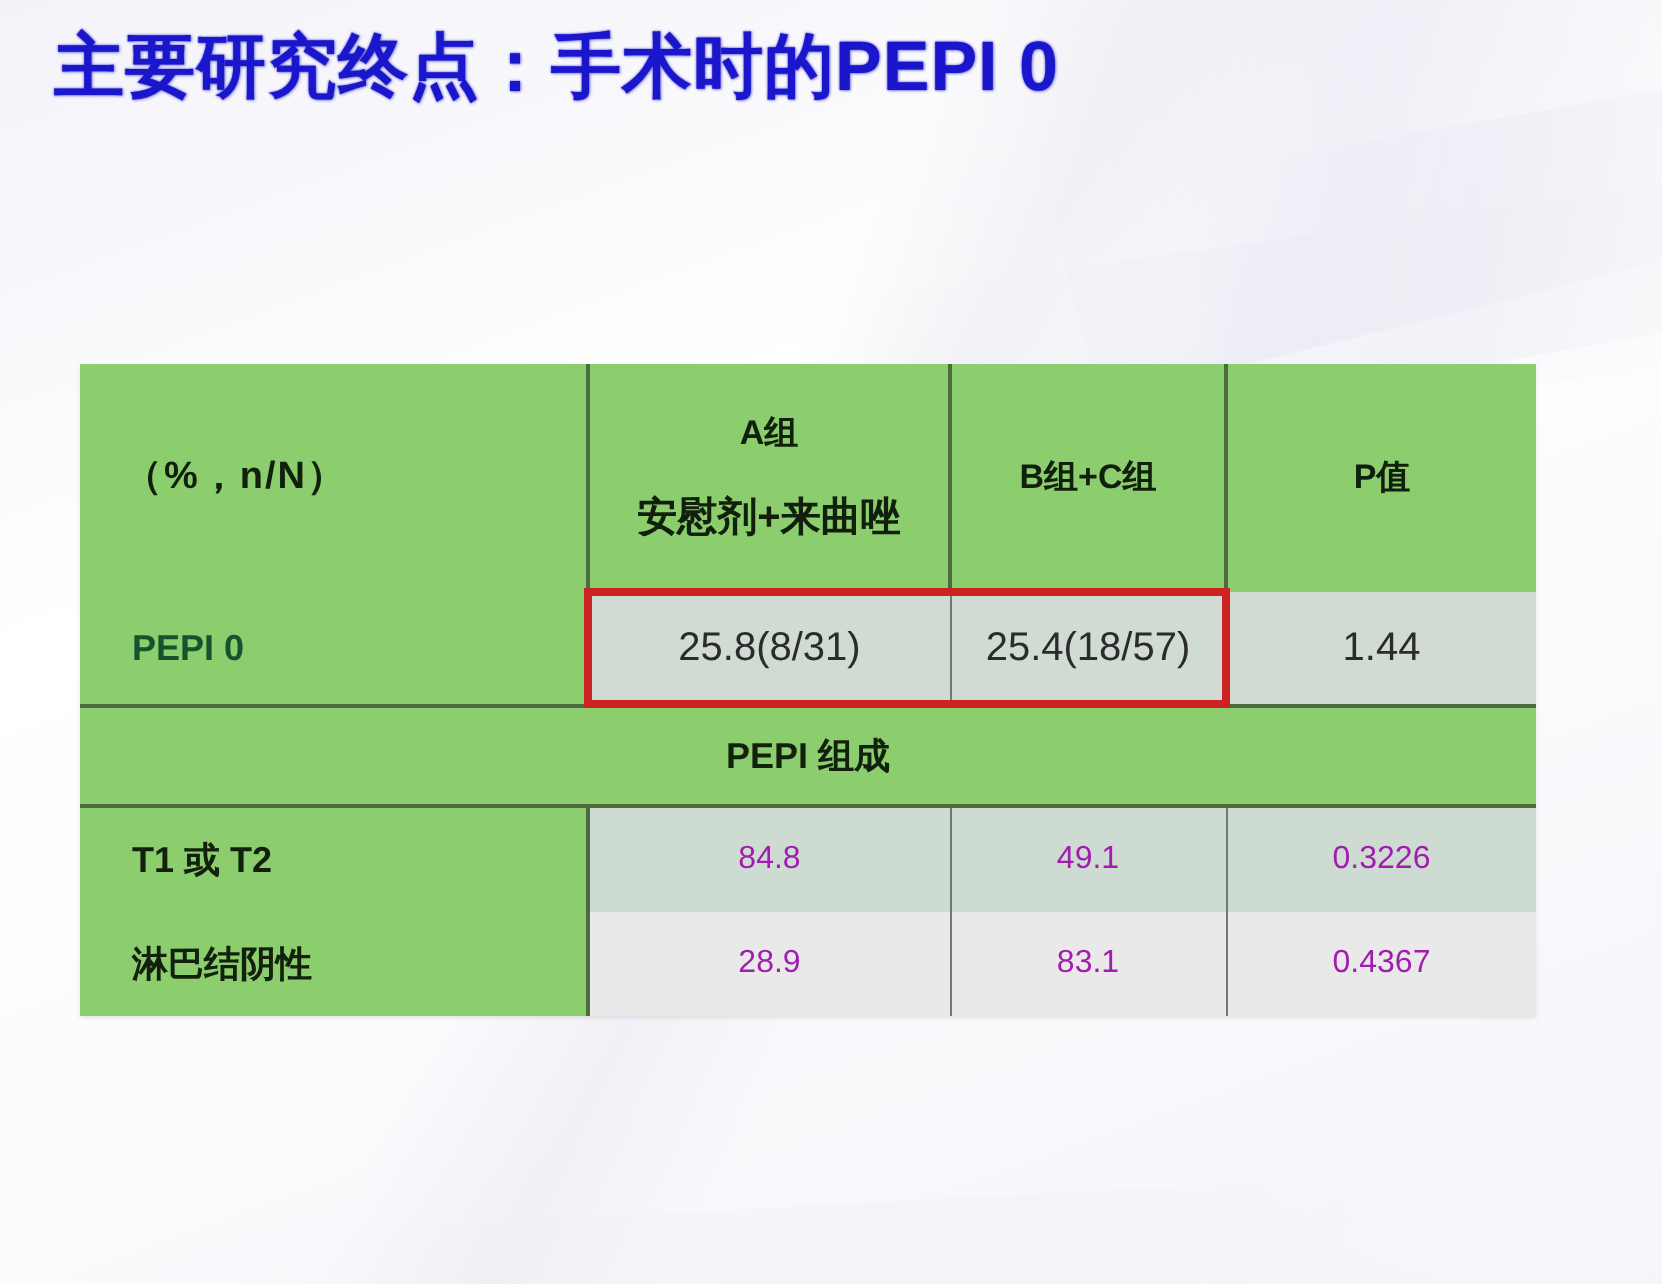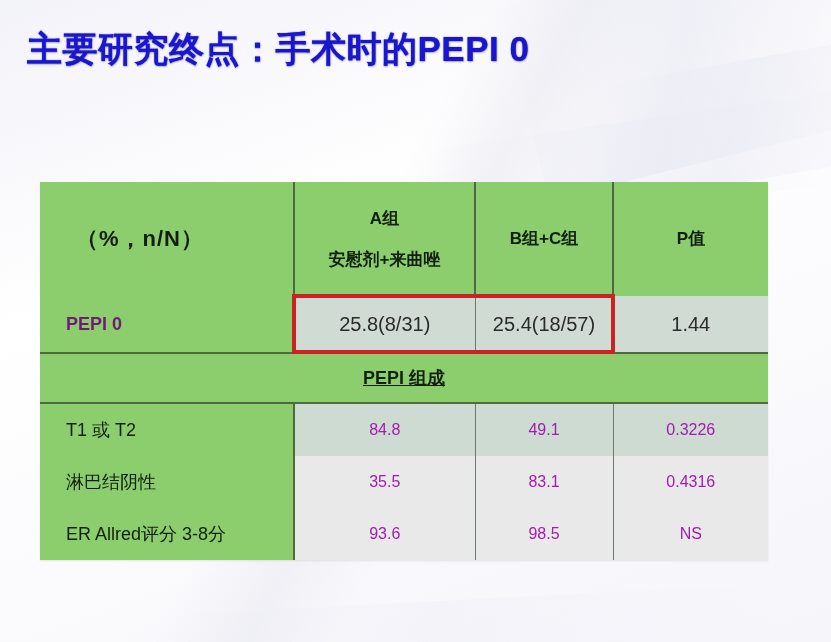--- a/index.html
+++ b/index.html
@@ -36,21 +36,21 @@
   }
   .sheen.a { left: 520px; top: -40px;  width: 360px; height: 200px; transform: rotate(-14deg); }
   .sheen.b { left: 600px; top: 60px;   width: 300px; height: 120px; transform: rotate(-10deg); opacity: .7; }
   .sheen.c { left: 430px; top: 120px;  width: 420px; height: 90px;  transform: rotate(-8deg);  opacity: .5; }
   .sheen.d { left: 150px; top: 600px;  width: 620px; height: 70px;  transform: rotate(-3deg);  opacity: .45; }
 
   
   #title {
     position: absolute;
     left: 27px;
-    top: 26px;
+    top: 10px;
     font-size: 35px;
     font-weight: bold;
     letter-spacing: 0.5px;
     color: #1a16cc;
     white-space: nowrap;
     text-shadow: 0 0 1.2px rgba(26,22,204,0.85), 0.6px 0.6px 1.6px rgba(60,60,190,0.35);
   }
 
   
   #table-wrap {
@@ -83,73 +83,72 @@
     text-align: center;
     color: #11200c;
     font-weight: bold;
     font-size: 17px;
     line-height: 1.25;
     border-right: 2px solid #4d6b3c;
   }
   .hdr-row td.last { border-right: 0; }
   .hdr-row td.first {
     text-align: left;
-    padding-left: 36px;
-    font-size: 22px;
+    padding-left: 22px;
+    font-size: 19px;
     letter-spacing: 1px;
   }
-  .hdr-sub { display: block; font-size: 17px; margin-top: 20px; }
+  .hdr-sub { display: block; font-size: 20px; margin-top: 20px; }
 
   .pepi-row td {
     height: 56px;
     vertical-align: middle;
     text-align: center;
     font-size: 20px;
     color: #2b2b2b;
   }
   .pepi-row td.label {
     background: #8ccd6e;
     text-align: left;
     padding-left: 26px;
     font-weight: bold;
     font-size: 18px;
-    color: #701a75;
+    color: #14532d;
     border-right: 2px solid #4d6b3c;
   }
   .pepi-row td.val {
     background: #cfdbd3;
     border-right: 1px solid #6d7a70;
   }
   .pepi-row td.val.last { border-right: 0; }
 
   .band-row td {
     background: #8ccd6e;
     height: 48px;
     text-align: center;
     vertical-align: middle;
     font-weight: bold;
     font-size: 18px;
     color: #12210d;
     border-top: 2px solid #4d6b3c;
     border-bottom: 2px solid #4d6b3c;
-    text-decoration: underline;
   }
 
   .data-row td {
     height: 52px;
     vertical-align: middle;
     text-align: center;
     font-size: 16px;
     color: #a21caf;
   }
   .data-row td.label {
     background: #8ccd6e;
     text-align: left;
     padding-left: 26px;
-    font-weight: normal;
+    font-weight: bold;
     font-size: 18px;
     color: #12210d;
     border-right: 2px solid #4d6b3c;
   }
   .data-row.odd td.val { background: #cedbd2; }
   .data-row.even td.val { background: #e9e9e9; }
   .data-row td.val { border-right: 1px solid #6d7a70; }
   .data-row td.val.last { border-right: 0; }
 
   
@@ -208,29 +207,23 @@
         </tr>
 
         <tr class="data-row odd">
           <td class="label">T1 或 T2</td>
           <td class="val">84.8</td>
           <td class="val">49.1</td>
           <td class="val last">0.3226</td>
         </tr>
         <tr class="data-row even">
           <td class="label">淋巴结阴性</td>
-          <td class="val">35.5</td>
+          <td class="val">28.9</td>
           <td class="val">83.1</td>
-          <td class="val last">0.4316</td>
-        </tr>
-        <tr class="data-row even">
-          <td class="label">ER Allred评分 3-8分</td>
-          <td class="val">93.6</td>
-          <td class="val">98.5</td>
-          <td class="val last">NS</td>
+          <td class="val last">0.4367</td>
         </tr>
       </tbody>
     </table>
 
     <div id="red-box"></div>
   </div>
 
 </div>
 
 </body></html>

